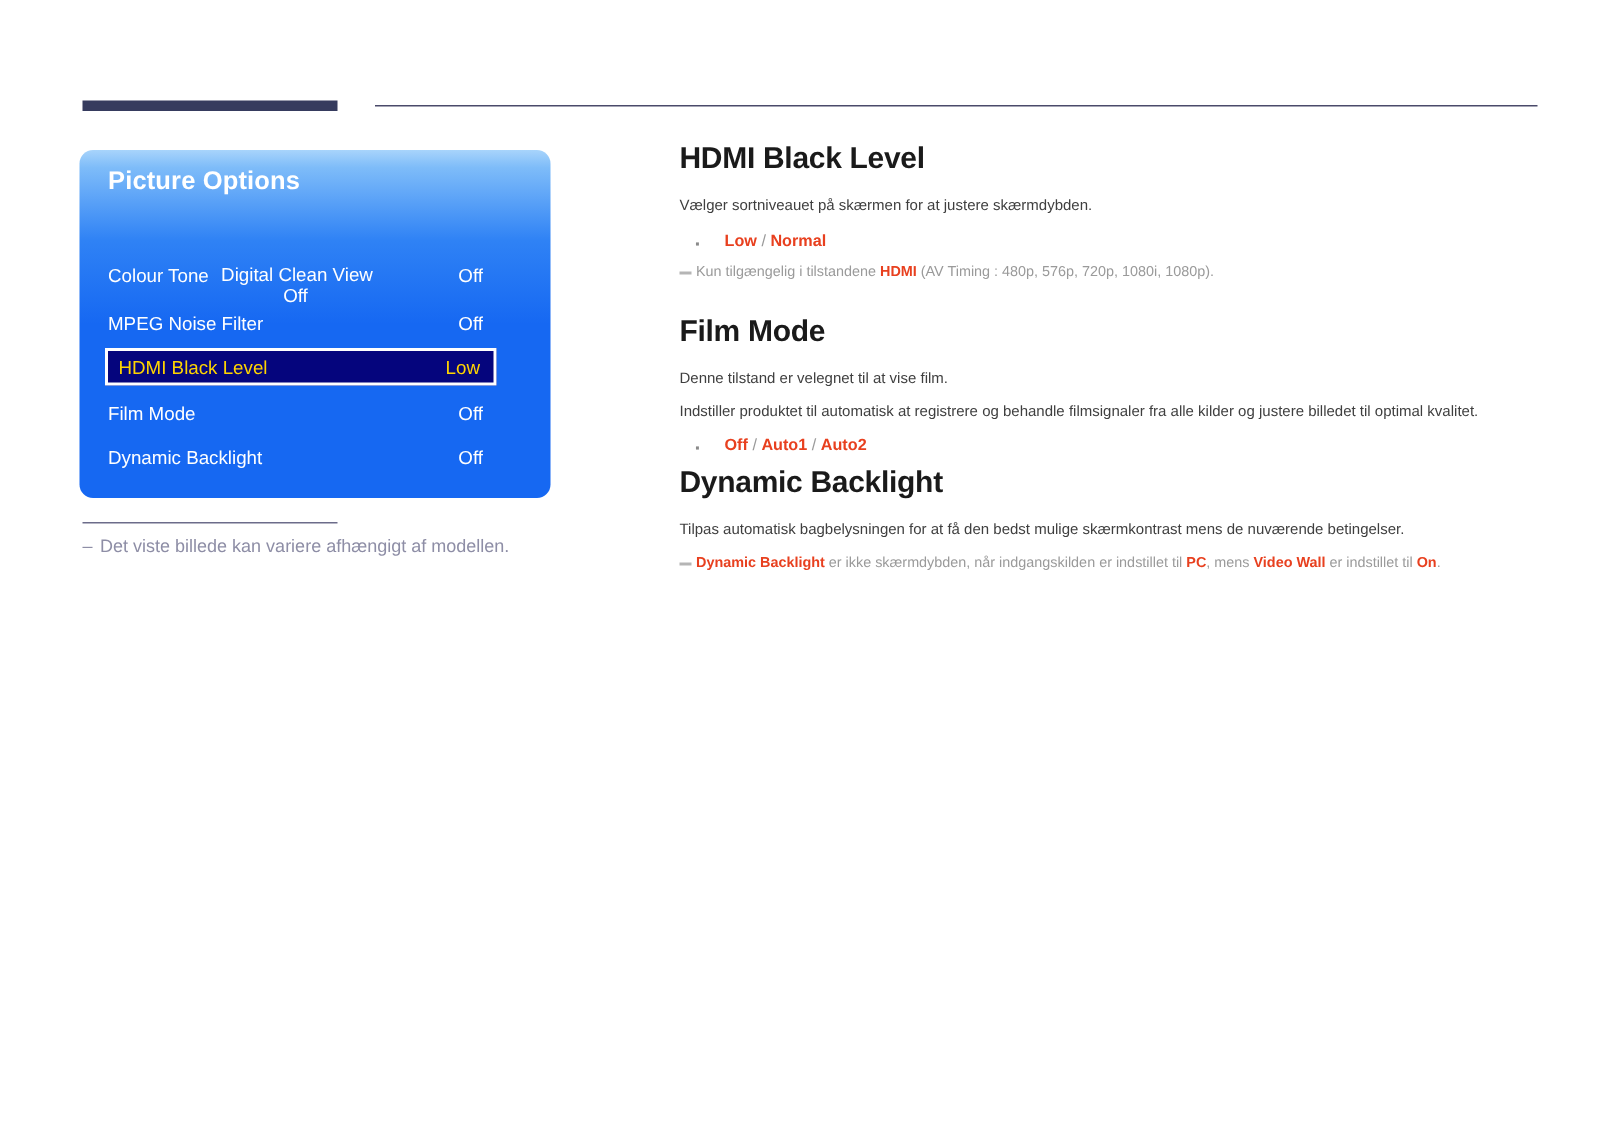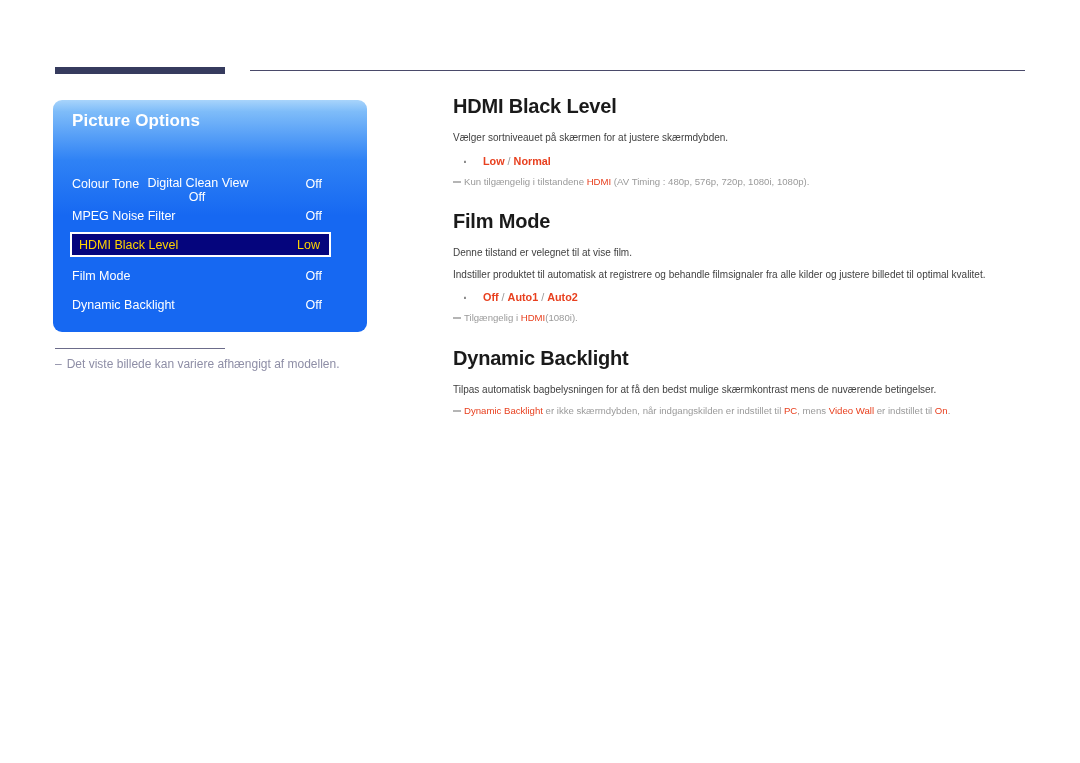--- a/index.html
+++ b/index.html
@@ -166,21 +166,21 @@
     content: "";
     position: absolute;
     left: 0;
     top: 6px;
     width: 8px;
     height: 2px;
     background: #b5b5b5;
   }
   .note .hl {
     color: #E8401F;
-    font-weight: 400;
+    font-weight: 700;
   }
 </style>
 </head>
 <body>
 
 <div id="top-bar-thick"></div>
 <div id="top-bar-thin"></div>
 
 <div id="osd-panel">
   <div id="osd-title">Picture Options</div>
@@ -232,21 +232,20 @@
     <p class="note"><span>Kun tilgængelig i tilstandene </span><span class="hl">HDMI</span><span> (AV Timing : 480p, 576p, 720p, 1080i, 1080p).</span></p>
   </div>
 
   <div class="section">
     <h2 class="sec-heading">Film Mode</h2>
     <p class="sec-para">Denne tilstand er velegnet til at vise film.</p>
     <p class="sec-para">Indstiller produktet til automatisk at registrere og behandle filmsignaler fra alle kilder og justere billedet til optimal kvalitet.</p>
     <ul class="opt-list">
       <li><span>Off</span><span class="sep"> / </span><span>Auto1</span><span class="sep"> / </span><span>Auto2</span></li>
     </ul>
-    <p class="note"><span>Tilgængelig i </span><span class="hl">HDMI</span><span>(1080i).</span></p>
   </div>
 
   <div class="section">
     <h2 class="sec-heading">Dynamic Backlight</h2>
     <p class="sec-para">Tilpas automatisk bagbelysningen for at få den bedst mulige skærmkontrast mens de nuværende betingelser.</p>
     <p class="note"><span class="hl">Dynamic Backlight</span><span> er ikke skærmdybden, når indgangskilden er indstillet til </span><span class="hl">PC</span><span>, mens </span><span class="hl">Video Wall</span><span> er indstillet til </span><span class="hl">On</span><span>.</span></p>
   </div>
 
 </div>
 

